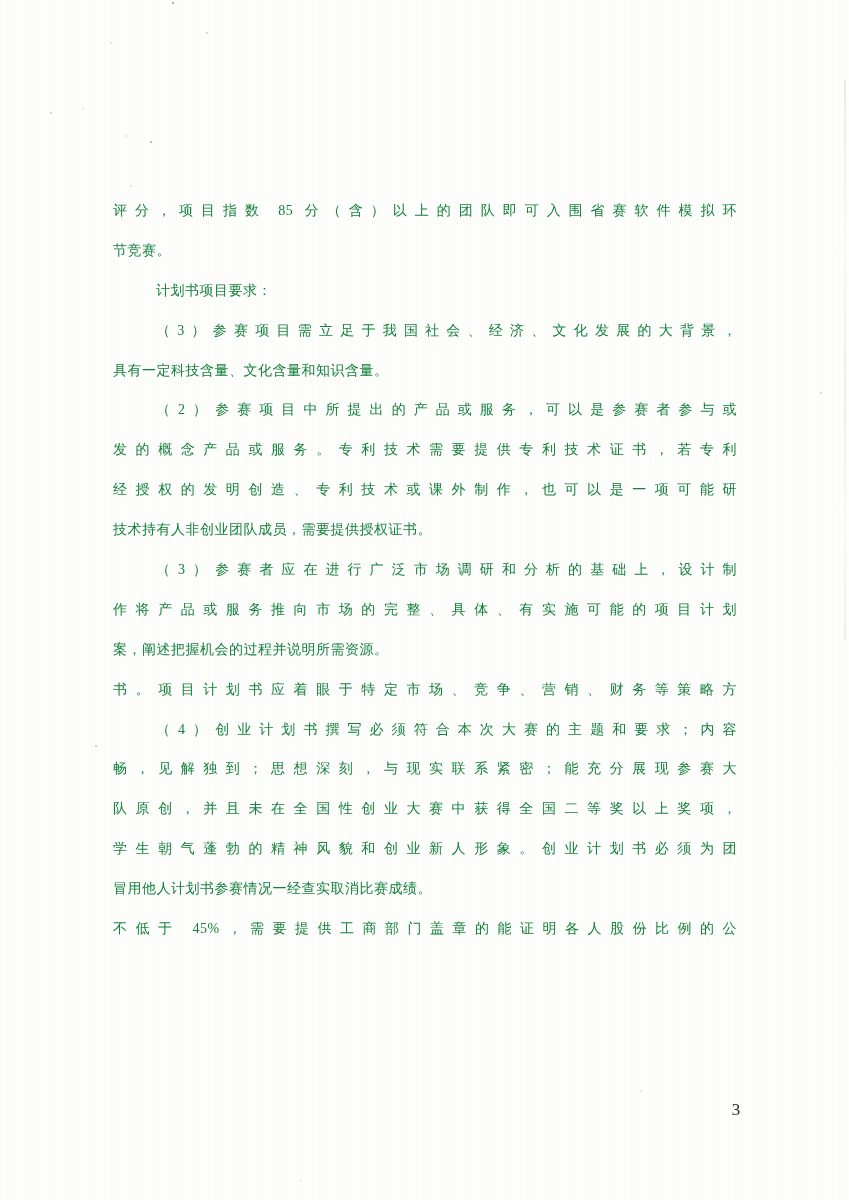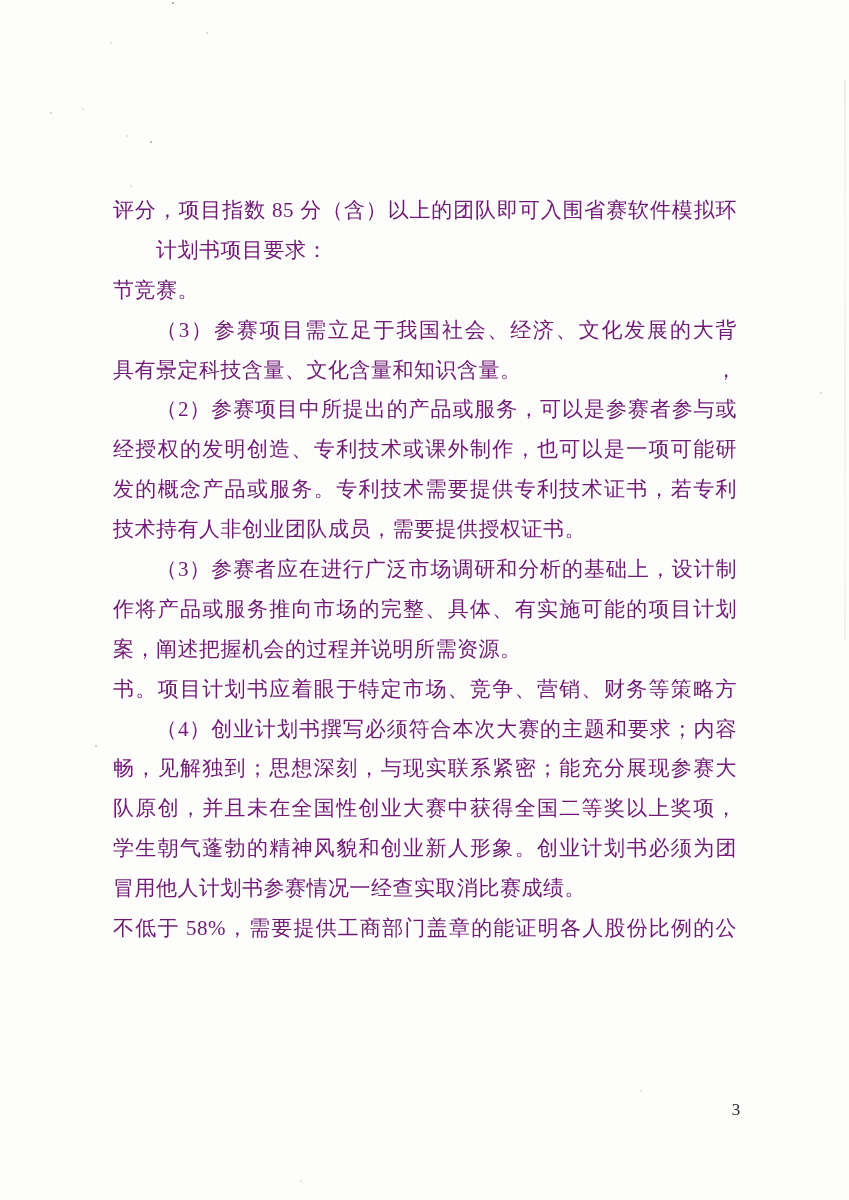--- a/index.html
+++ b/index.html
@@ -60,23 +60,23 @@
       820px 392px 0 rgba(120,120,120,0.25),
       640px 1090px 0 rgba(140,140,140,0.20),
       300px 1180px 0 rgba(140,140,140,0.18);
     pointer-events: none;
   }
   .text-block {
     position: absolute;
     left: 113px;
     top: 191px;
     width: 624px;
-    font-size: 21px;
+    font-size: 14px;
     line-height: 39.9px;
-    color: #701a75;
+    color: #15803d;
     text-rendering: optimizeLegibility;
   }
   .text-line {
     height: 39.9px;
     letter-spacing: 0.5px;
     text-align: left;
   }
   .text-line.justify {
     text-align: justify;
     text-align-last: justify;
@@ -97,34 +97,34 @@
 </head>
 <body>
 
 <div class="page">
   <div class="scan-texture"></div>
   <div class="scan-edge"></div>
   <div class="scan-specks"></div>
 
   <div class="text-block">
       <div class="text-line justify">评分，项目指数 85 分（含）以上的团队即可入围省赛软件模拟环</div>
+      <div class="text-line">节竞赛。</div>
       <div class="text-line indent">计划书项目要求：</div>
-      <div class="text-line">节竞赛。</div>
       <div class="text-line indent justify">（3）参赛项目需立足于我国社会、经济、文化发展的大背景，</div>
       <div class="text-line">具有一定科技含量、文化含量和知识含量。</div>
       <div class="text-line indent justify">（2）参赛项目中所提出的产品或服务，可以是参赛者参与或</div>
+      <div class="text-line justify">发的概念产品或服务。专利技术需要提供专利技术证书，若专利</div>
       <div class="text-line justify">经授权的发明创造、专利技术或课外制作，也可以是一项可能研</div>
-      <div class="text-line justify">发的概念产品或服务。专利技术需要提供专利技术证书，若专利</div>
       <div class="text-line">技术持有人非创业团队成员，需要提供授权证书。</div>
       <div class="text-line indent justify">（3）参赛者应在进行广泛市场调研和分析的基础上，设计制</div>
       <div class="text-line justify">作将产品或服务推向市场的完整、具体、有实施可能的项目计划</div>
       <div class="text-line">案，阐述把握机会的过程并说明所需资源。</div>
       <div class="text-line justify">书。项目计划书应着眼于特定市场、竞争、营销、财务等策略方</div>
       <div class="text-line indent justify">（4）创业计划书撰写必须符合本次大赛的主题和要求；内容</div>
       <div class="text-line justify">畅，见解独到；思想深刻，与现实联系紧密；能充分展现参赛大</div>
       <div class="text-line justify">队原创，并且未在全国性创业大赛中获得全国二等奖以上奖项，</div>
       <div class="text-line justify">学生朝气蓬勃的精神风貌和创业新人形象。创业计划书必须为团</div>
       <div class="text-line">冒用他人计划书参赛情况一经查实取消比赛成绩。</div>
-      <div class="text-line justify">不低于 58%，需要提供工商部门盖章的能证明各人股份比例的公</div>
+      <div class="text-line justify">不低于 45%，需要提供工商部门盖章的能证明各人股份比例的公</div>
     </div>
 
   <div class="page-number">3</div>
 </div>
 
 </body></html>

